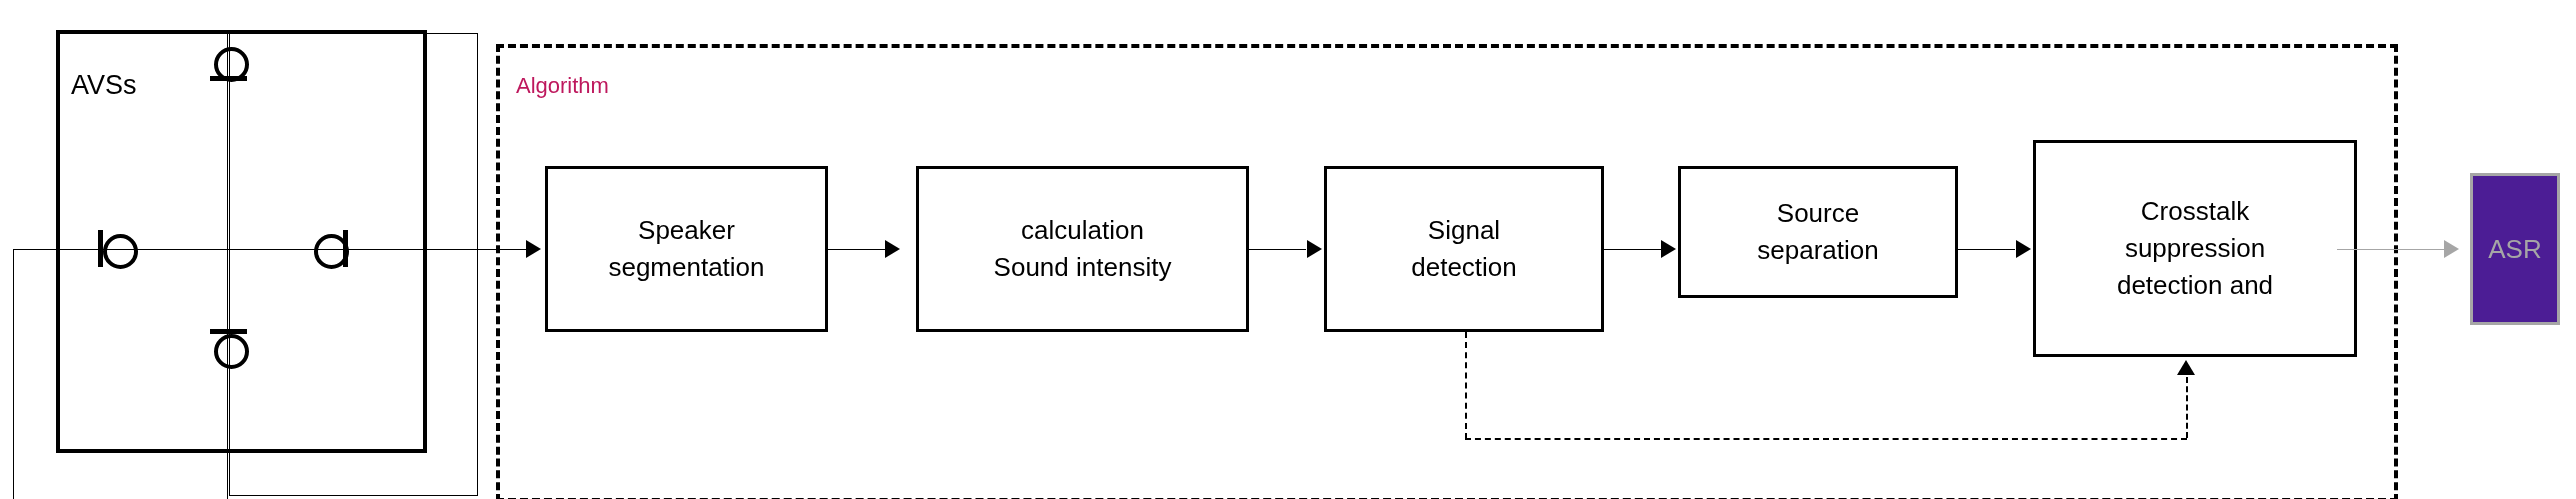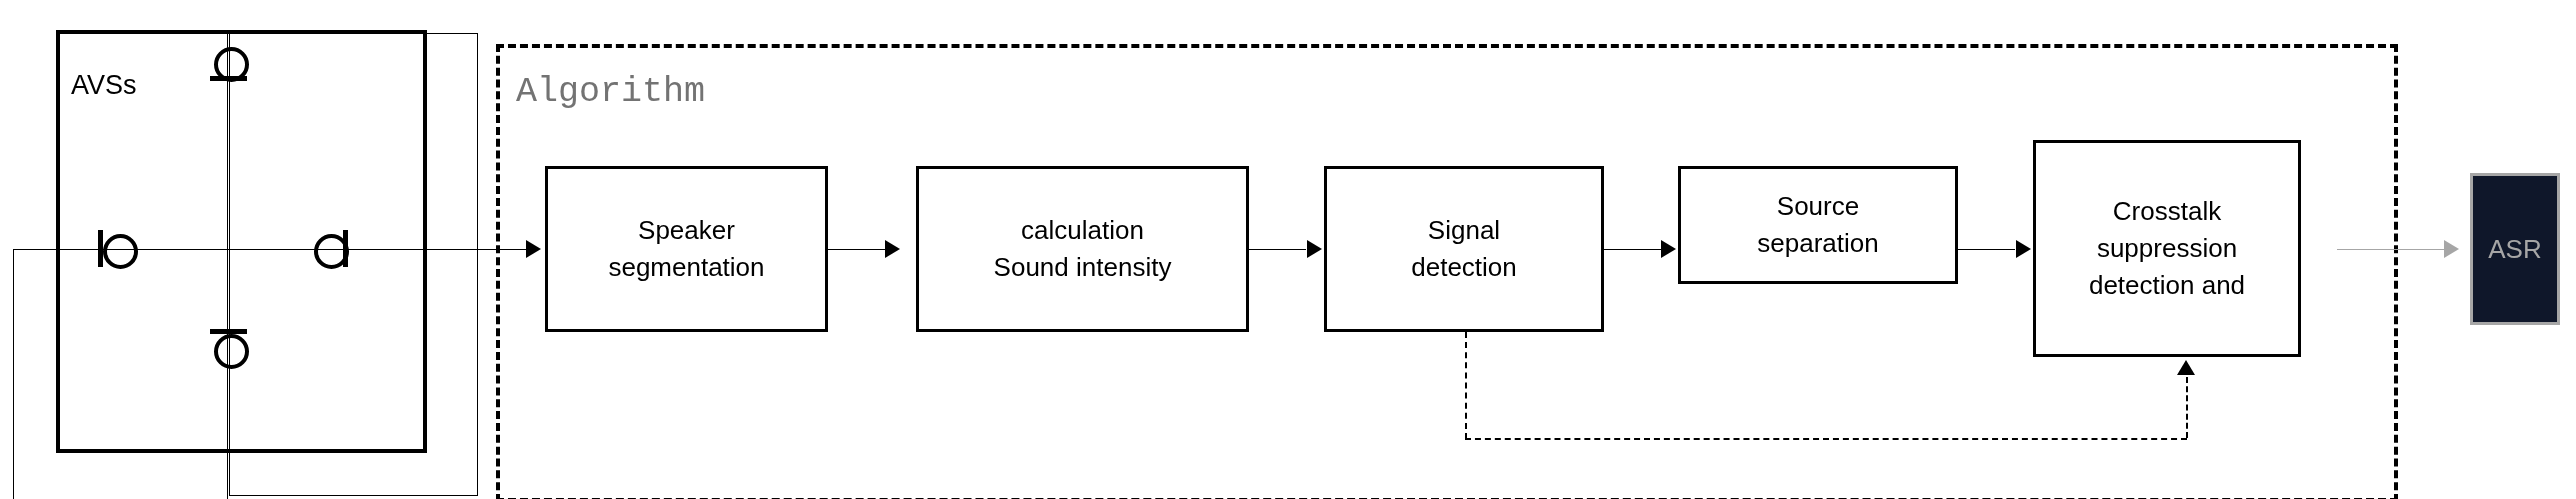--- a/index.html
+++ b/index.html
@@ -63,25 +63,24 @@
   .sensor.dir-right .bar{ left: -1.4px;  top: 0px;    width: 5px;  height: 37px; }
 
   
   .dashed-box {
     position: absolute;
     border: 4.3px dashed #000000;
     background: transparent;
   }
   .algo-label {
     position: absolute;
-    font-size: 35px;
-    color: #737373;
+    font-size: 22px;
+    color: #be185d;
     white-space: nowrap;
     line-height: 1;
-    font-family: Liberation Mono, monospace;
   }
 
   
   .proc-box {
     position: absolute;
     border: 3.6px solid #000000;
     background: #ffffff;
     display: flex;
     align-items: center;
     justify-content: center;
@@ -91,21 +90,21 @@
   .proc-box .proc-text {
     font-size: 26px;
     line-height: 1.42;
     color: #000000;
     padding: 0 4.3px;
   }
 
   .asr-box {
     position: absolute;
     border: 3.6px solid #a6a6a6;
-    background: #0f172a;
+    background: #4c1d95;
     display: flex;
     align-items: center;
     justify-content: center;
     box-sizing: border-box;
   }
   .asr-box .asr-text {
     font-size: 26px;
     color: #a6a6a6;
     line-height: 1;
   }
@@ -221,31 +220,31 @@
   <div class="proc-box" style="left:1324px; top:166px; width:280px; height:166px;">
     <div class="proc-text">
       <div>Signal</div>
       <div>detection</div>
     </div>
   </div>
 
   <div class="hline" style="left:1604px; top:249px; width:57px;"></div>
   <div class="arrow-right" style="left:1661px; top:240px;"></div>
 
-  <div class="proc-box" style="left:1678px; top:166px; width:280px; height:118px;">
+  <div class="proc-box" style="left:1678px; top:166px; width:280px; height:132px;">
     <div class="proc-text">
       <div>Source</div>
       <div>separation</div>
     </div>
   </div>
 
   <div class="hline" style="left:1958px; top:249px; width:57px;"></div>
   <div class="arrow-right" style="left:2016px; top:240px;"></div>
 
-  <div class="proc-box" style="left:2033px; top:140px; width:268px; height:217px;">
+  <div class="proc-box" style="left:2033px; top:140px; width:324px; height:217px;">
     <div class="proc-text">
       <div>Crosstalk</div>
       <div>suppression</div>
       <div>detection and</div>
     </div>
   </div>
 
   <div class="hline hline-gray" style="left:2337px; top:249px; width:107px;"></div>
   <div class="arrow-right arrow-right-gray" style="left:2444px; top:240px;"></div>
 

